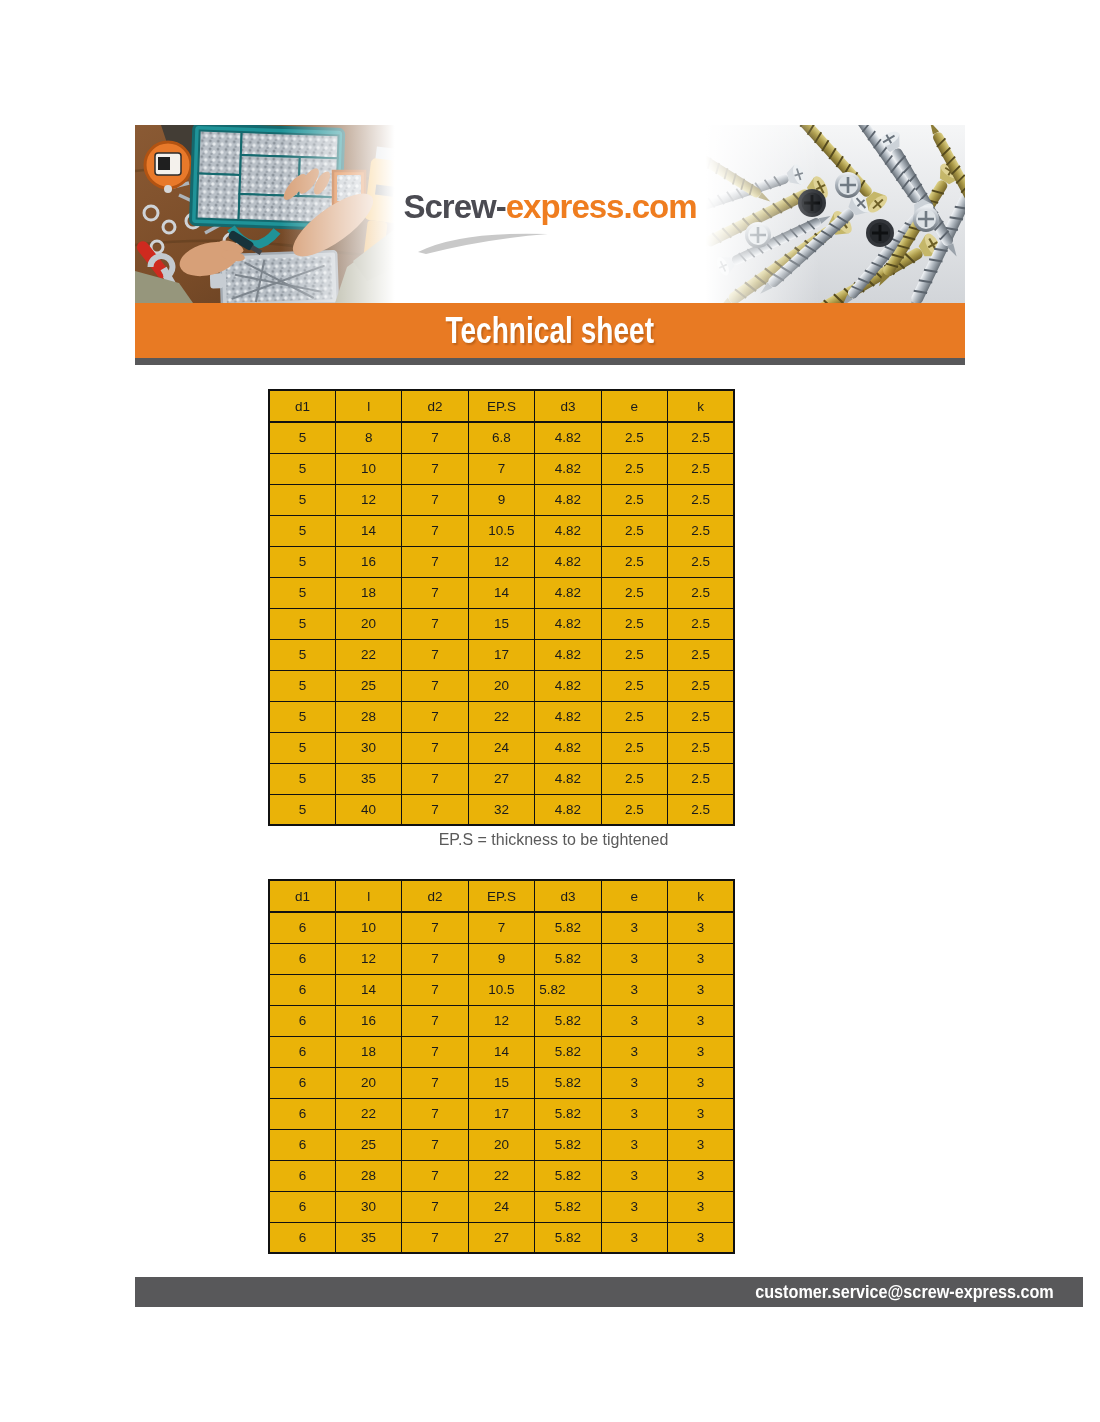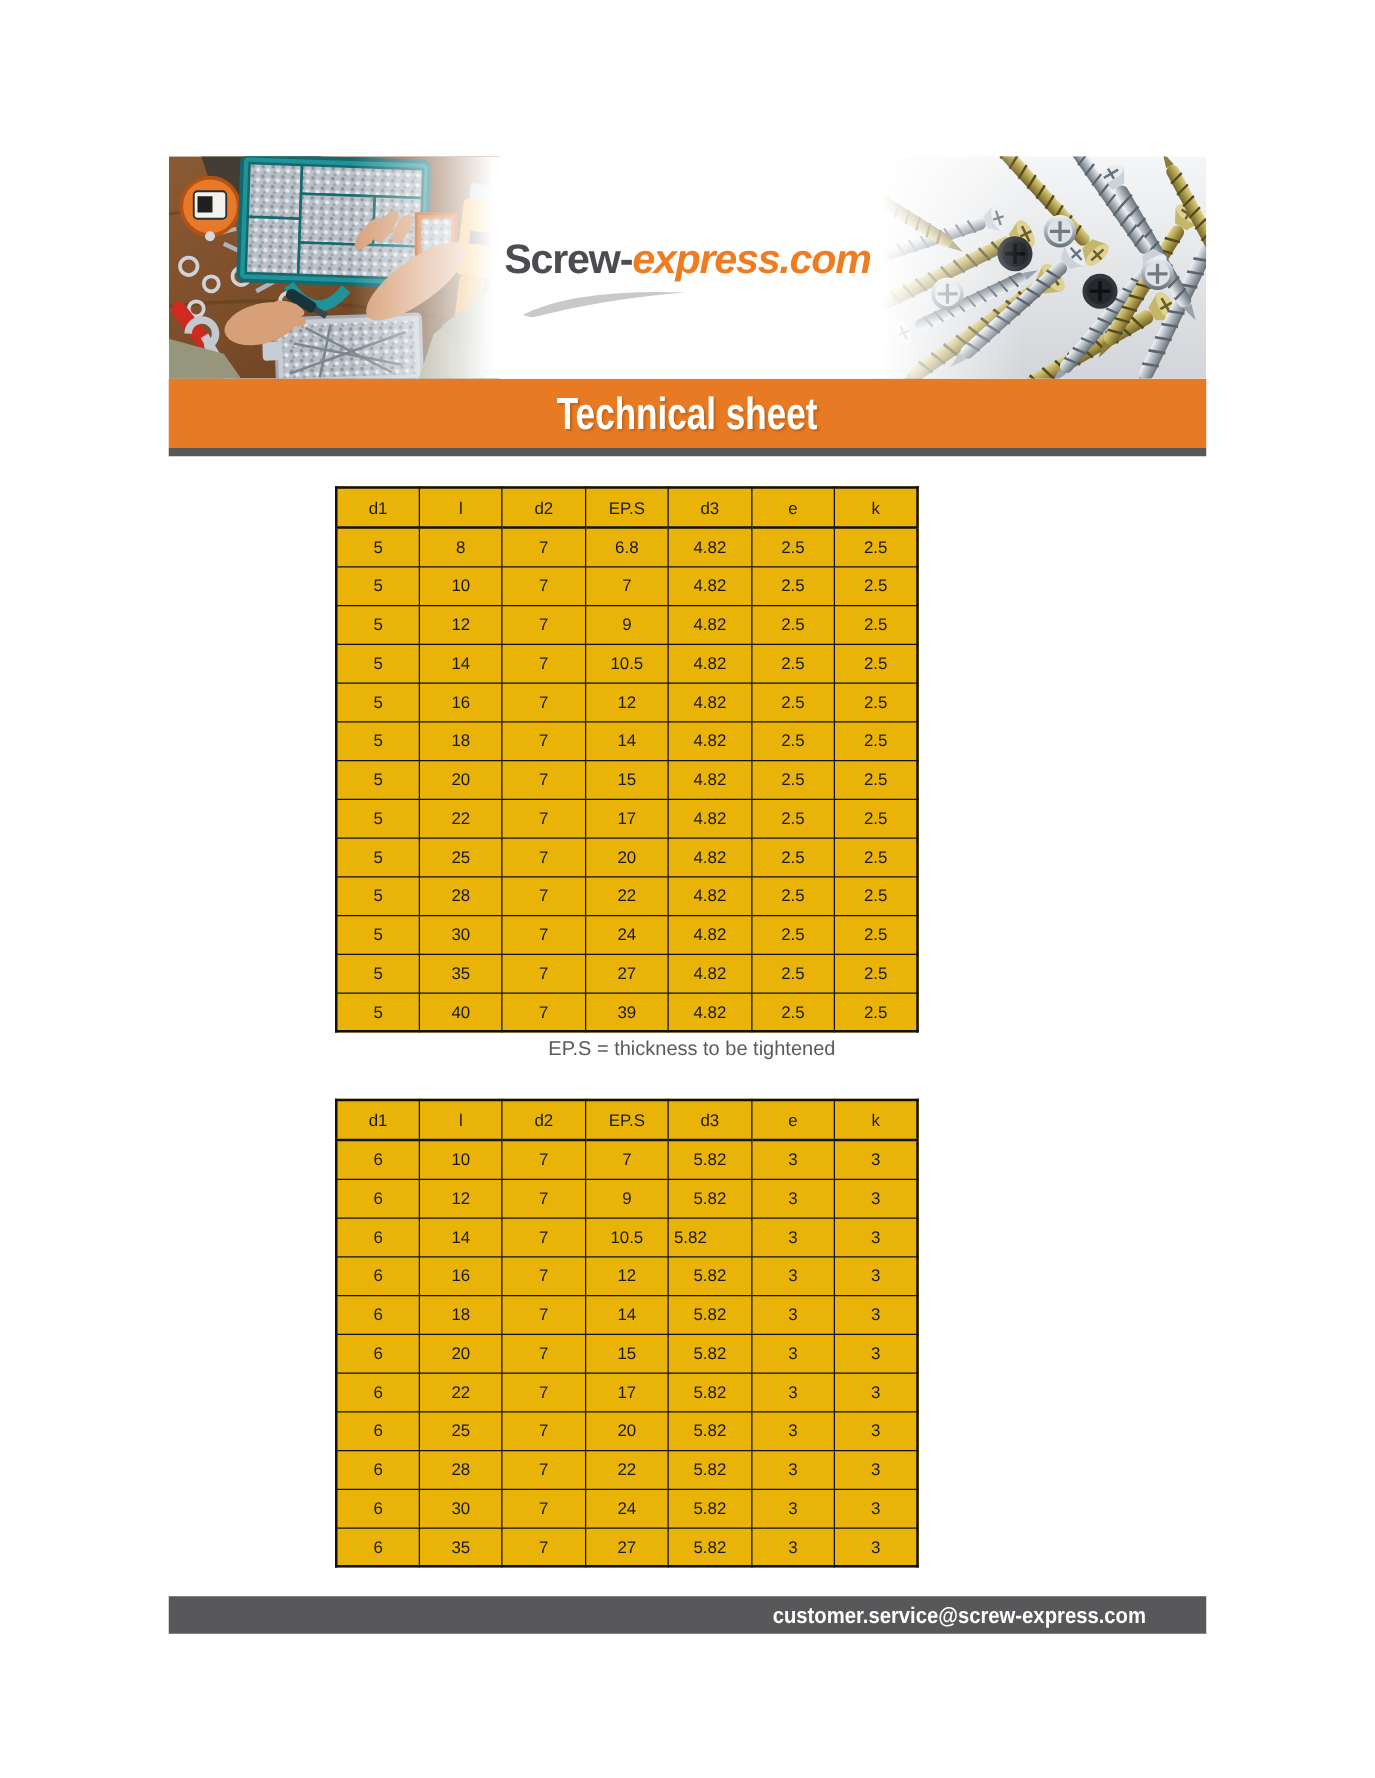--- a/index.html
+++ b/index.html
@@ -34,21 +34,21 @@
     background:linear-gradient(to left, rgba(255,255,255,0) 55%, #ffffff 98%);
   }
   .logo-area{
     flex:1;display:flex;flex-direction:column;align-items:center;
     justify-content:center;padding-top:14px;background:#fff;
   }
   .logo-text{
     font-size:33px;font-weight:700;letter-spacing:-1px;white-space:nowrap;
   }
   .logo-dark{color:var(--logo-gray);}
-  .logo-orange{color:var(--logo-orange);font-style:italic;}
+  .logo-orange{color:var(--logo-orange);}
   .swoosh{margin-top:2px;align-self:flex-start;margin-left:14px;}
   
   .banner{
     width:830px;height:55px;background:var(--orange);
     display:flex;align-items:center;justify-content:center;
   }
   .banner-text{
     color:#ffffff;font-weight:700;font-size:36px;line-height:1;
     transform:scaleX(0.78);letter-spacing:0px;
     text-shadow:2px 2px 2px rgba(100,45,0,0.30);
@@ -70,24 +70,24 @@
   }
   table.spec thead th{height:32px;border-bottom:2px solid var(--border);}
   table.spec td.align-left{text-align:left;padding-left:4px;}
   .note{
     width:571px;margin:5px 0 0 133px;text-align:center;
     font-size:16px;color:#5a5a5a;
   }
   table.spec.second{margin-top:30px;}
   
   .footer-bar{
-    width:830px;height:30px;background:var(--bar-gray);
+    width:948px;height:30px;background:var(--bar-gray);
     margin-top:23px;
     display:flex;align-items:center;justify-content:flex-end;
-    padding-right:48px;
+    padding-right:29px;
   }
   .footer-text{
     color:#ffffff;font-weight:700;font-size:18px;
     transform:scaleX(0.9);transform-origin:right center;white-space:nowrap;
   }
 </style>
 </head>
 <body>
 
 <div class="sheet">
@@ -399,21 +399,21 @@
           <td>7</td>
           <td>27</td>
           <td>4.82</td>
           <td>2.5</td>
           <td>2.5</td>
         </tr>
         <tr>
           <td>5</td>
           <td>40</td>
           <td>7</td>
-          <td>39</td>
+          <td>32</td>
           <td>4.82</td>
           <td>2.5</td>
           <td>2.5</td>
         </tr>
       </tbody>
     </table>
   <div class="note">EP.S = thickness to be tightened</div>
 
   <table class="spec second">
       <thead>

